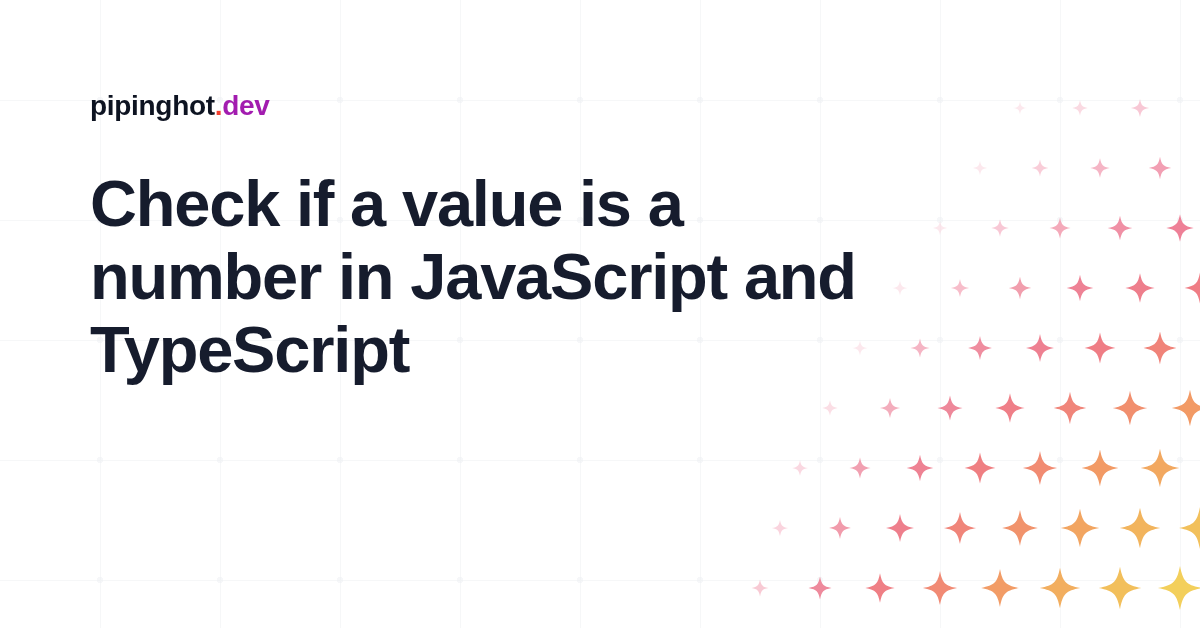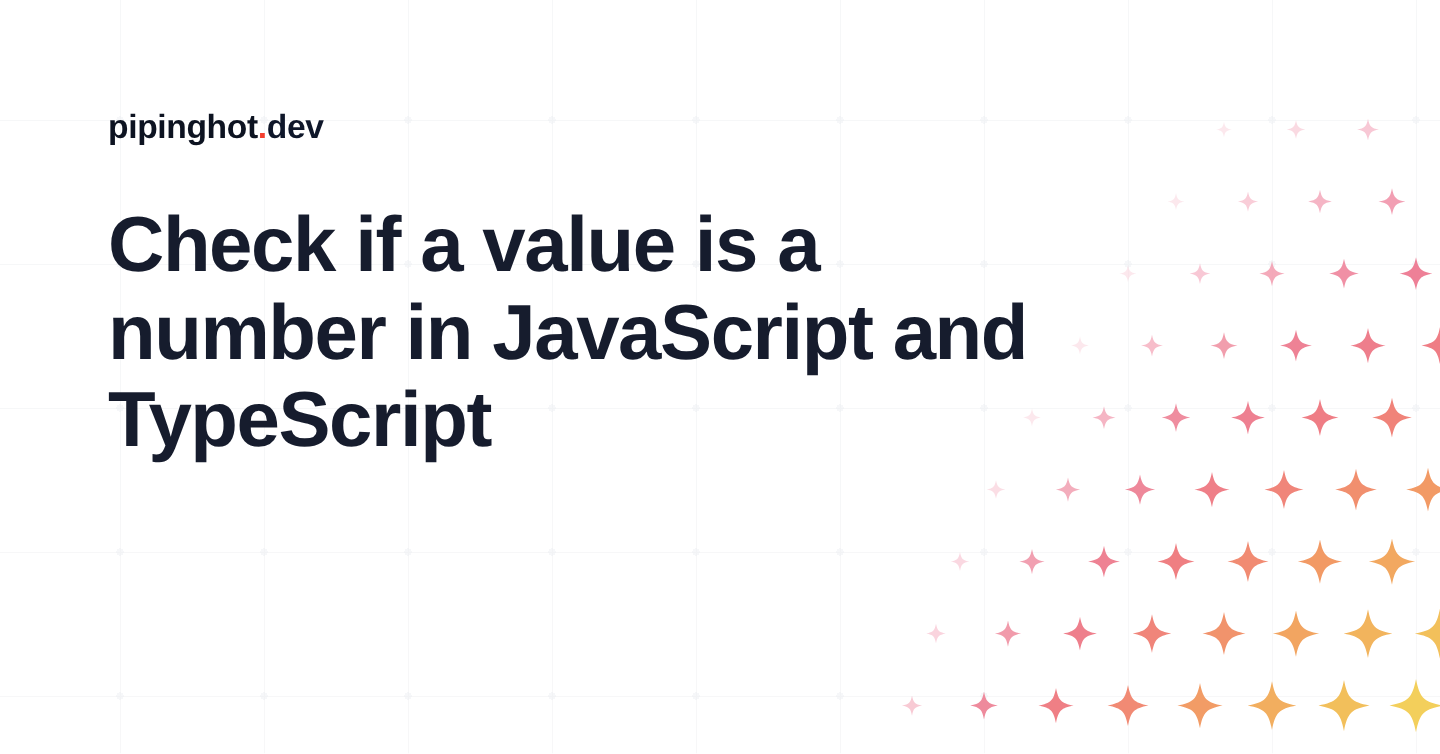--- a/index.html
+++ b/index.html
@@ -52,21 +52,21 @@
   }
 
   .brand {
     font-weight: 800;
     font-size: 28px;
     letter-spacing: -0.3px;
     color: #0d1321;
     margin-bottom: 46px;
   }
   .brand .dot { color: #f43f2e; }
-  .brand .tld { color: #0f172a; }
+  .brand .tld { color: #a21caf; }
 
   .title {
     font-weight: 900;
     font-size: 65px;
     line-height: 1.12;
     letter-spacing: -1.2px;
     color: #161c2d;
     margin-bottom: 16px;
   }
 

